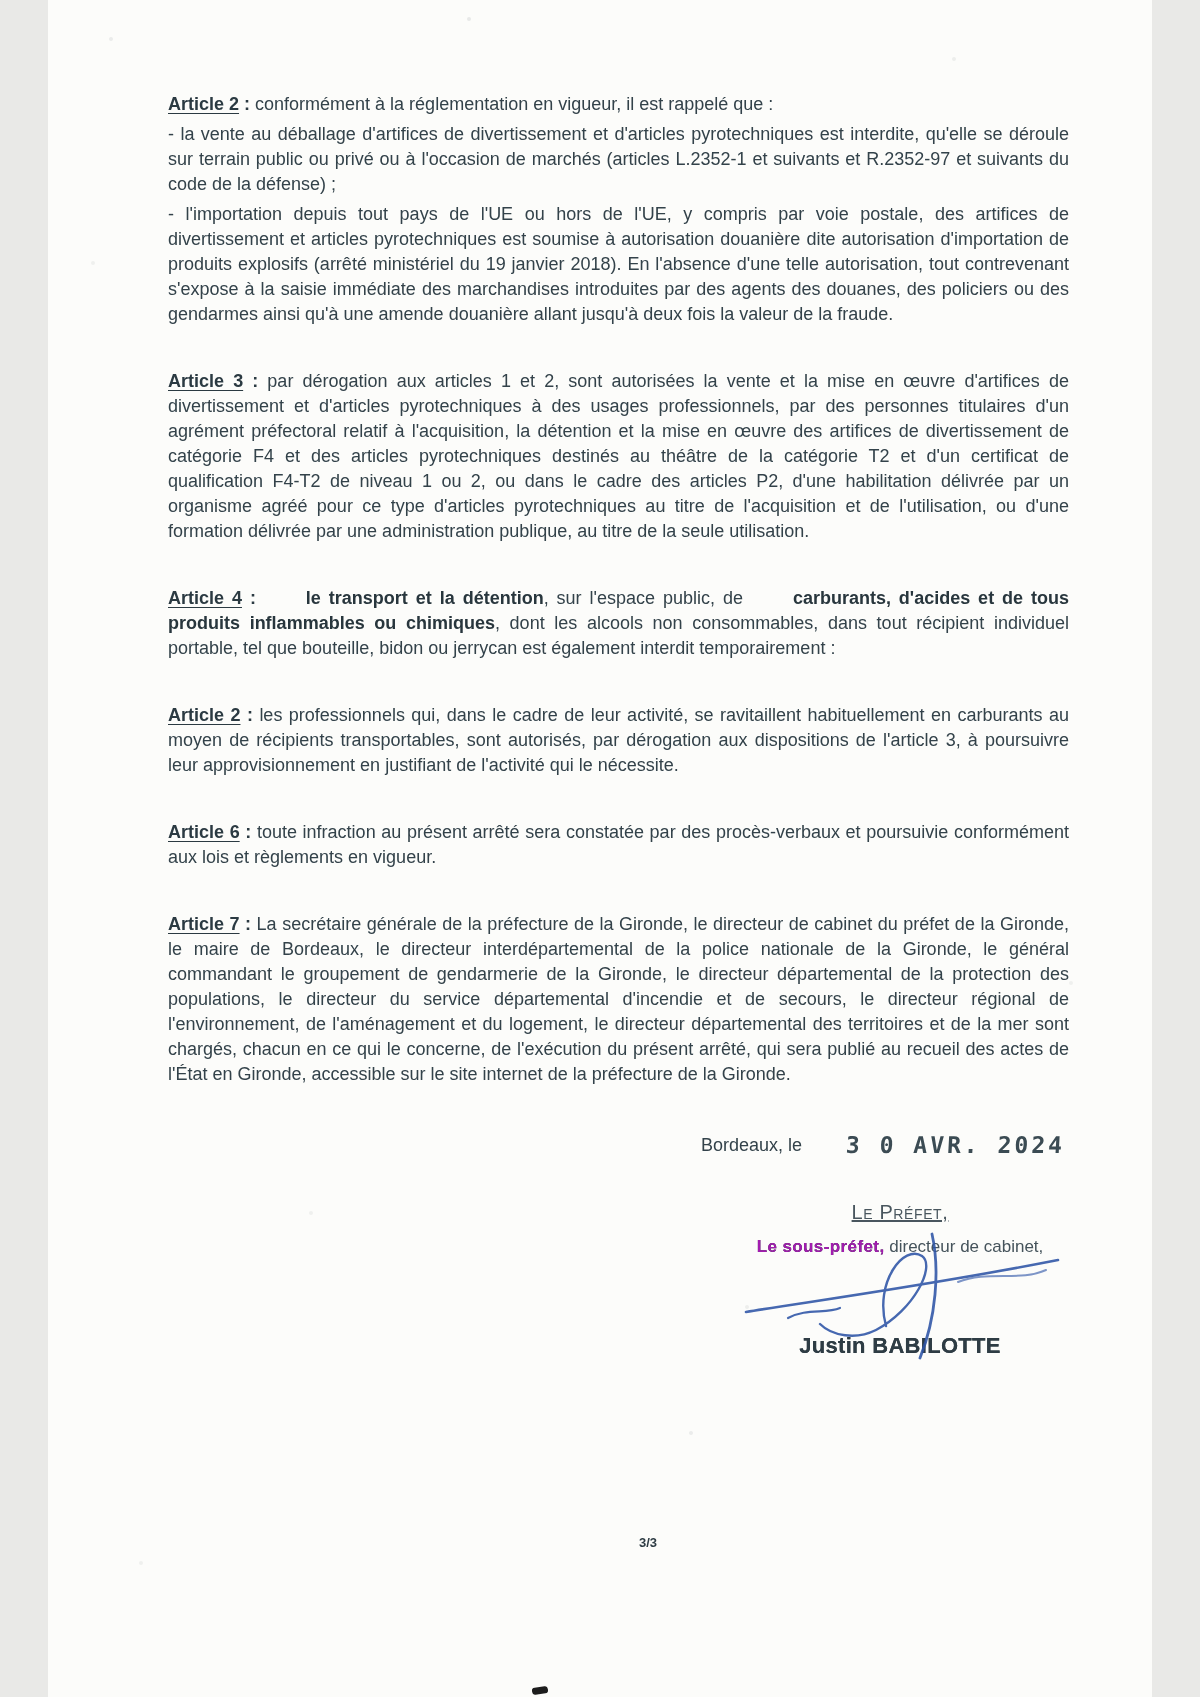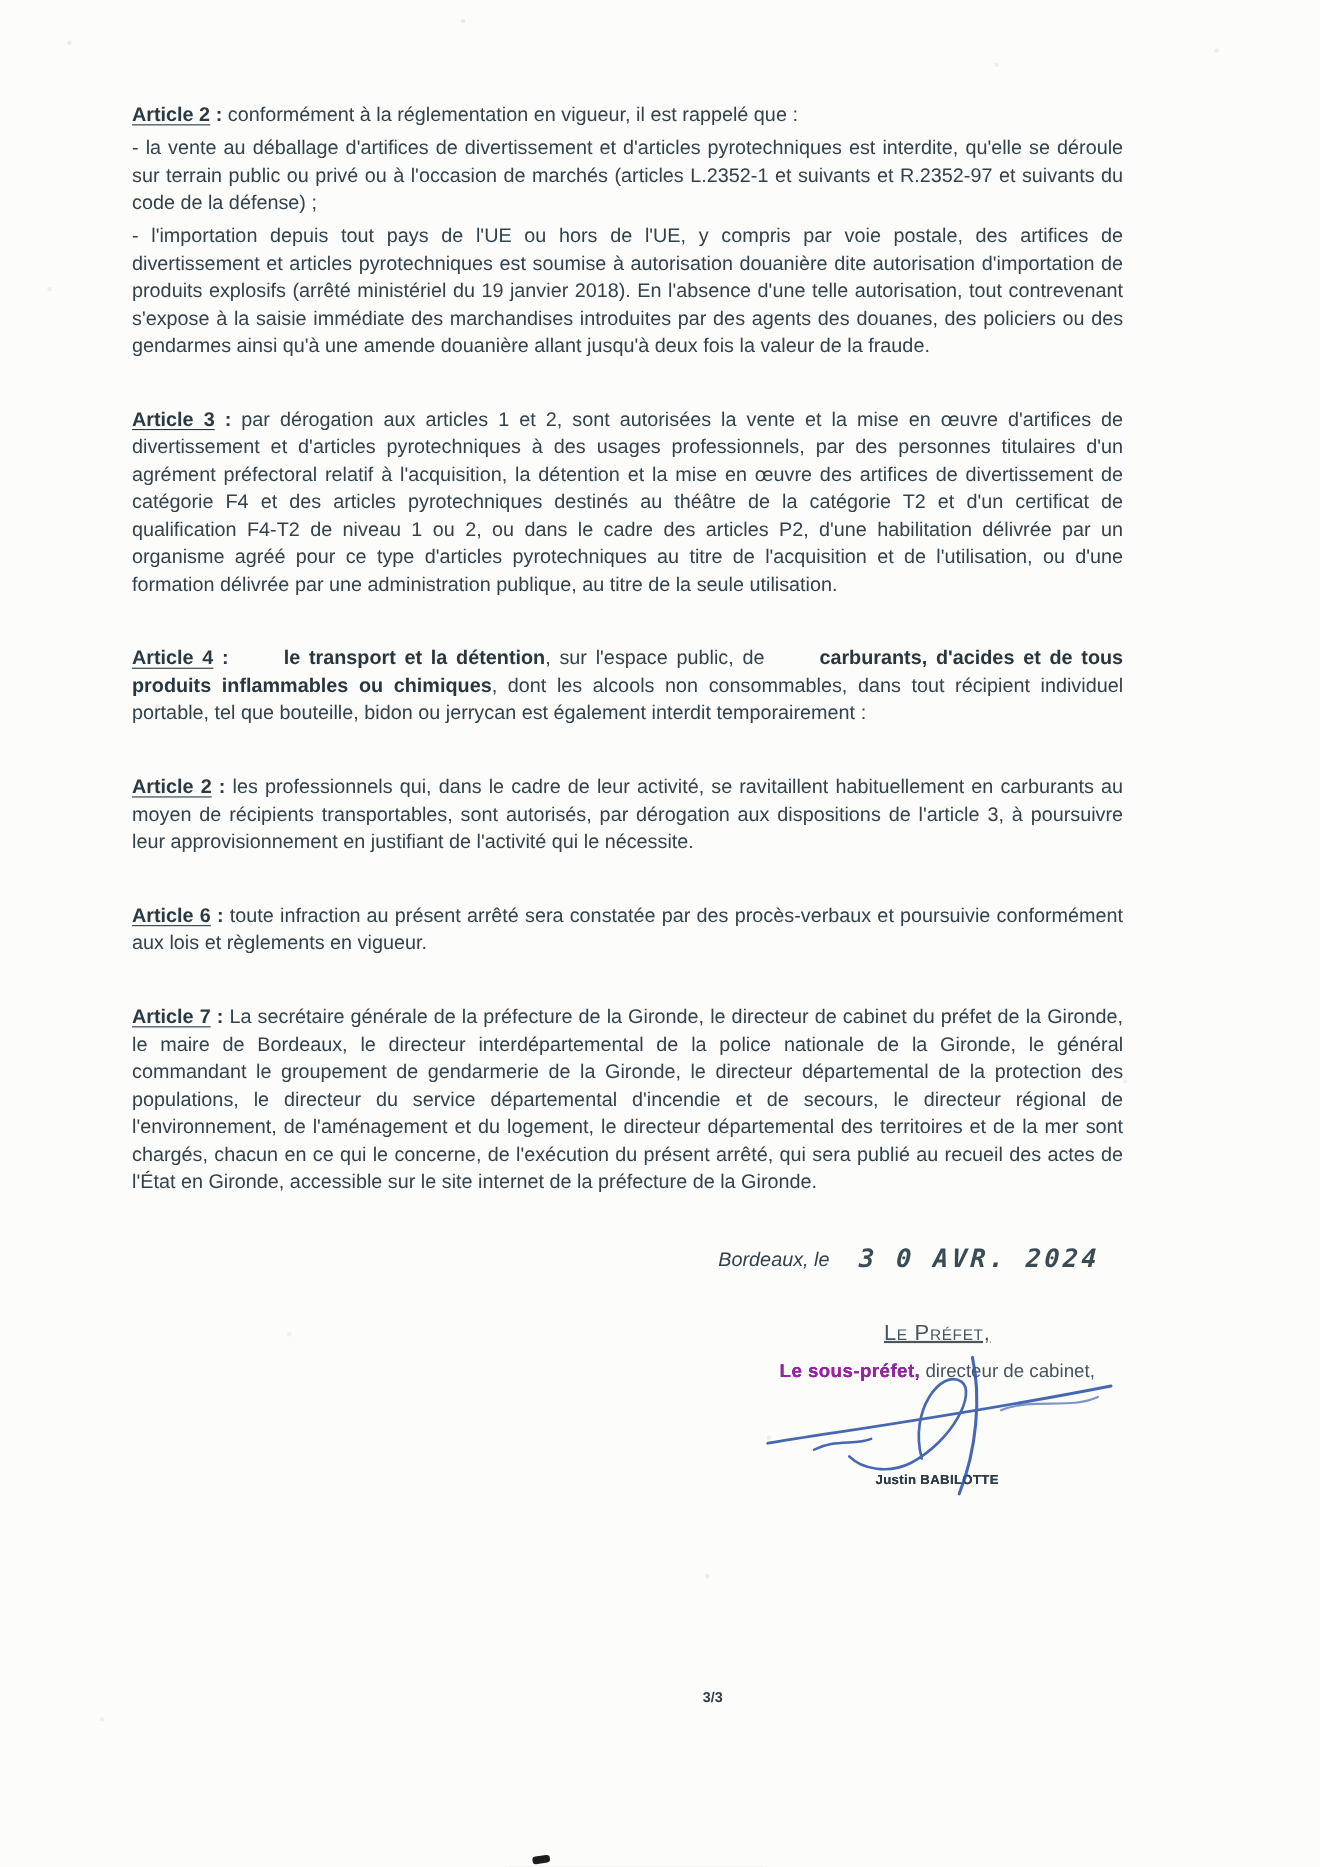--- a/index.html
+++ b/index.html
@@ -1,19 +1,19 @@
 <!DOCTYPE html>
 <html lang="fr"><head>
 <meta charset="utf-8">
 <style>
   * { box-sizing: border-box; }
   html, body { margin: 0; padding: 0; background: #e9e9e7; }
   .page {
     position: relative;
-    width: 1200px;
+    width: 1104px;
     height: 1697px;
     margin: 0 auto;
     background: #fcfcfa;
     overflow: hidden;
     font-family: "Liberation Sans", sans-serif;
     color: #33424a;
   }
   .content {
     position: absolute;
     left: 120px;
@@ -31,25 +31,24 @@
     color: #2b3a42;
     text-decoration: underline;
     text-underline-offset: 3px;
   }
   .bold-sep { font-weight: 700; color: #2b3a42; }
   .b { font-weight: 700; color: #28363d; padding-left: 42px; }
 
   .dateline {
     display: flex;
     align-items: flex-end;
-    gap: 27px;
+    gap: 44px;
     margin-top: 46px;
     margin-left: 533px;
     text-align: left;
-    font-style: italic;
   }
   .place { font-size: 18px; }
   .stamp {
     font-family: "DejaVu Sans Mono", monospace;
     font-weight: 700;
     font-size: 23px;
     letter-spacing: 3px;
     color: #3b4b53;
     transform: skewX(-3deg);
     white-space: nowrap;
@@ -80,21 +79,21 @@
   .sig-ink {
     position: absolute;
     left: 56px;
     top: 26px;
     width: 330px;
     height: 138px;
     pointer-events: none;
   }
   .sig-name {
     margin-top: 74px;
-    font-size: 12px;
+    font-size: 22px;
     font-weight: 700;
     letter-spacing: 0.3px;
     color: #2e3c44;
     text-shadow: 0 0 0.4px #2e3c44;
   }
 
   .page-number {
     position: absolute;
     left: 0;
     bottom: 147px;

